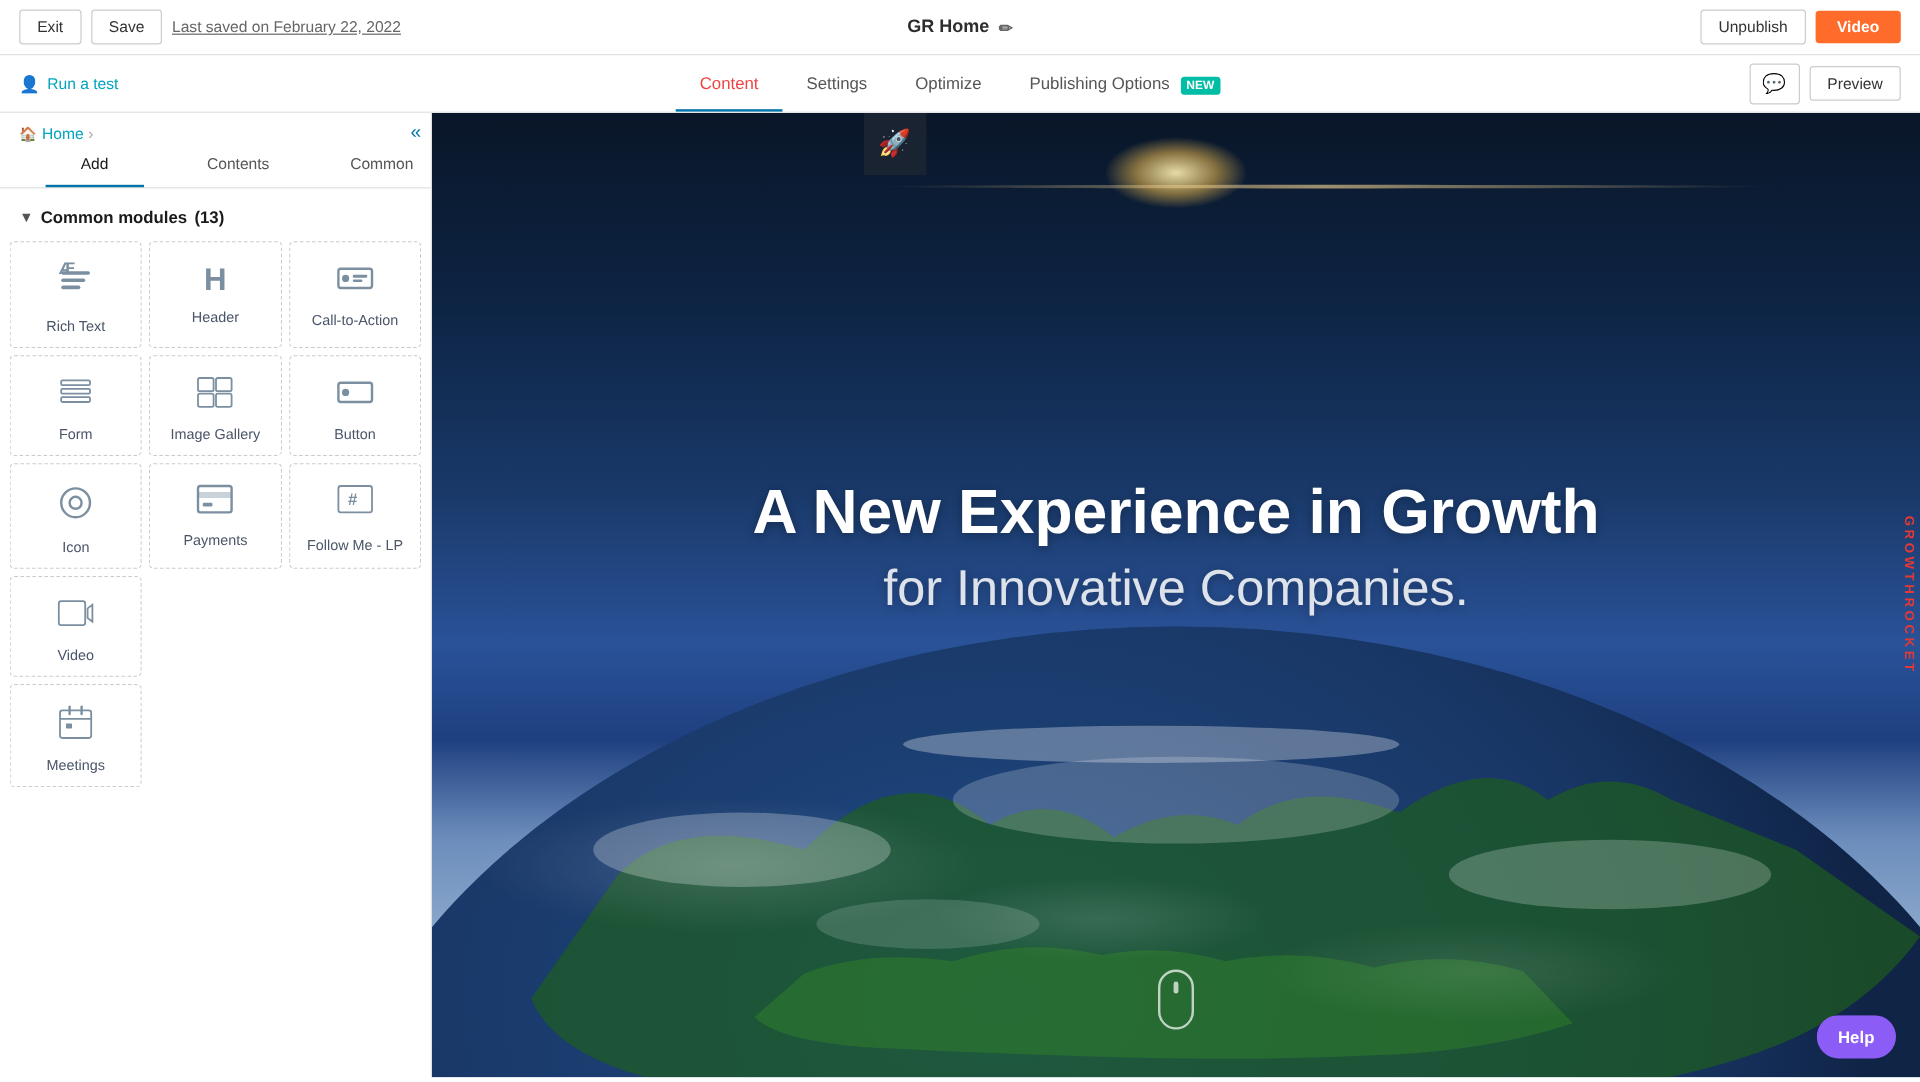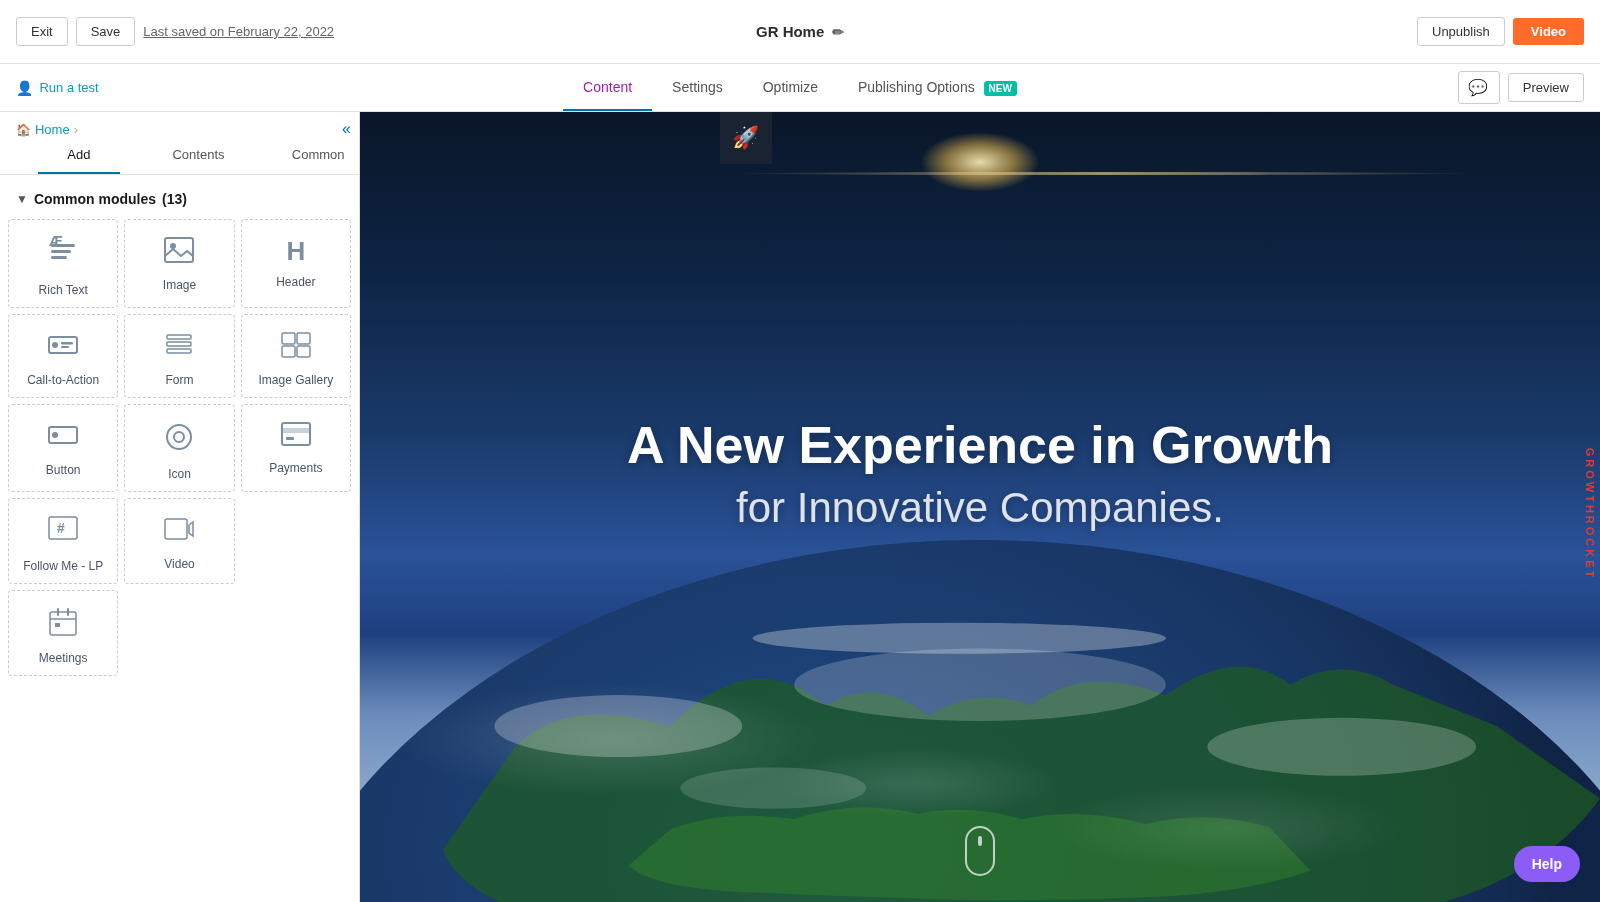--- a/index.html
+++ b/index.html
@@ -1,20 +1,20 @@
 <!DOCTYPE html>
 <html><head>
   <meta charset="utf-8">
   <style>
     * { box-sizing: border-box; margin: 0; padding: 0; }
     body { font-family: -apple-system, BlinkMacSystemFont, 'Segoe UI', sans-serif; font-size: 14px; background: #fff; overflow: hidden; }
 
     
     .top-bar {
-      height: 64px;
+      height: 46px;
       background: #fff;
       border-bottom: 1px solid #e0e0e0;
       display: flex;
       align-items: center;
       padding: 0 16px;
       position: relative;
       z-index: 100;
     }
     .top-bar-left { display: flex; align-items: center; gap: 8px; }
     .top-bar-center { position: absolute; left: 50%; transform: translateX(-50%); display: flex; align-items: center; gap: 8px; }
@@ -94,21 +94,21 @@
 
     .nav-tab {
       padding: 14px 20px;
       font-size: 14px;
       color: #555;
       cursor: pointer;
       border-bottom: 2px solid transparent;
       text-decoration: none;
     }
     .nav-tab.active {
-      color: #a21caf;
+      color: #ef4444;
       border-bottom: 2px solid #0073aa;
       font-weight: 500;
     }
     .badge-new {
       background: #00bda5;
       color: #fff;
       font-size: 10px;
       padding: 2px 5px;
       border-radius: 3px;
       margin-left: 5px;
@@ -502,30 +502,20 @@
             <svg width="32" height="32" viewBox="0 0 32 32" fill="none" xmlns="http://www.w3.org/2000/svg">
               <rect x="4" y="8" width="24" height="3" rx="1.5" fill="#7b8fa1"></rect>
               <rect x="4" y="14" width="20" height="3" rx="1.5" fill="#7b8fa1"></rect>
               <rect x="4" y="20" width="16" height="3" rx="1.5" fill="#7b8fa1"></rect>
               <text x="2" y="10" font-size="14" fill="#7b8fa1" font-weight="bold">Æ</text>
             </svg>
           </span>
           <span class="module-label">Rich Text</span>
         </div>
 
-        <div class="module-item">
-          <span class="module-icon">
-            <svg width="32" height="28" viewBox="0 0 32 28" fill="none">
-              <rect x="2" y="2" width="28" height="24" rx="2" stroke="#7b8fa1" stroke-width="2" fill="none"></rect>
-              <circle cx="10" cy="10" r="3" fill="#7b8fa1"></circle>
-              <path d="M2 20 L10 13 L18 20 L24 15 L30 20" stroke="#7b8fa1" stroke-width="2" fill="none"></path>
-            </svg>
-          </span>
-          <span class="module-label">Image</span>
-        </div>
 
         <div class="module-item">
           <span class="module-icon" style="font-size:26px; font-weight:700; color:#7b8fa1;">H</span>
           <span class="module-label">Header</span>
         </div>
 
         <div class="module-item">
           <span class="module-icon">
             <svg width="32" height="28" viewBox="0 0 32 28" fill="none">
               <rect x="2" y="6" width="28" height="16" rx="2" stroke="#7b8fa1" stroke-width="2" fill="none"></rect>

